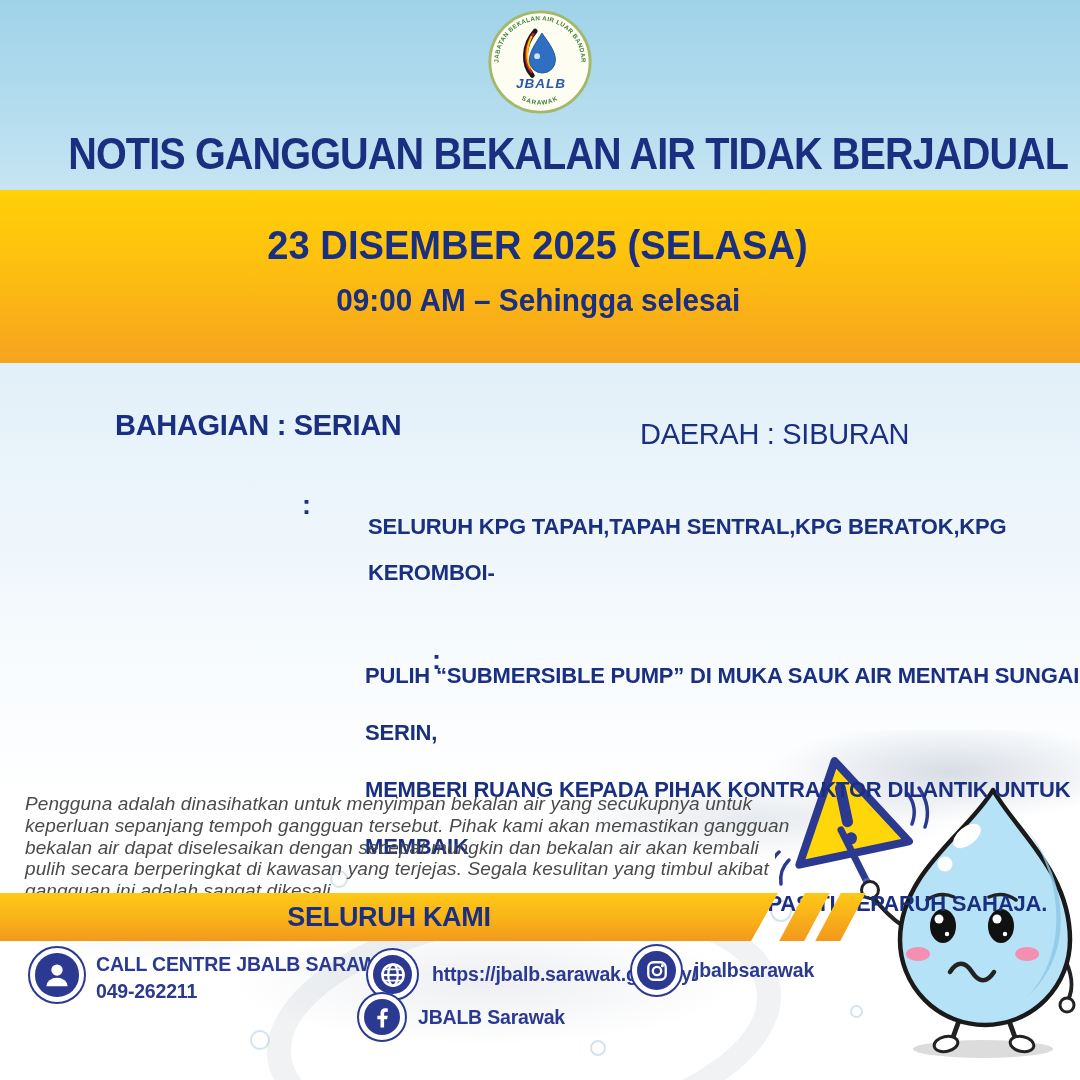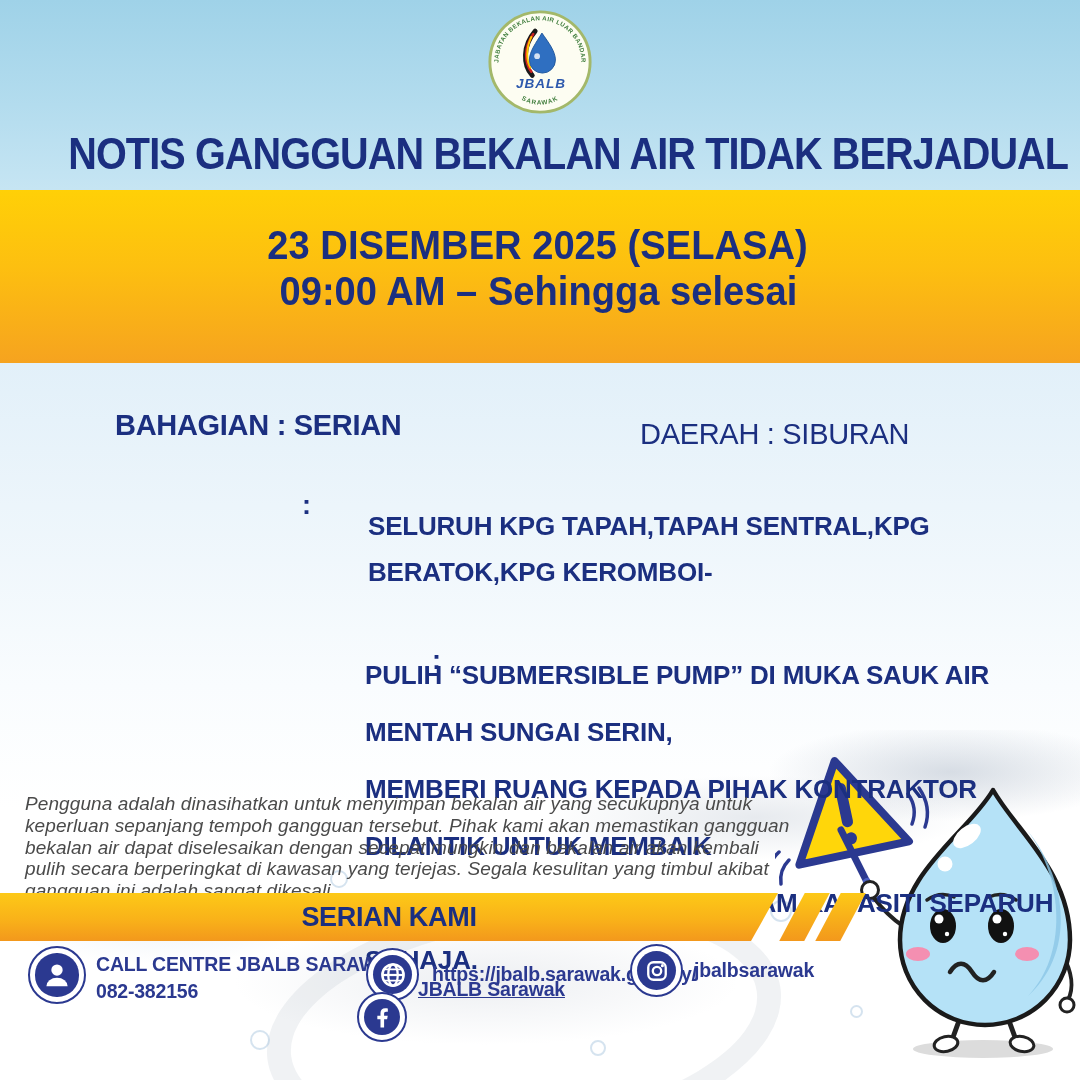--- a/index.html
+++ b/index.html
@@ -31,28 +31,28 @@
   .b6{left:250px;top:1030px;width:16px;height:16px;}
   
   .logo{position:absolute;left:487px;top:9px;width:106px;height:106px;}
   .title-wrap{position:absolute;left:0;top:128px;width:1080px;text-align:center;}
   .title{display:inline-block;font-size:45px;font-weight:700;color:#1b2f80;
     letter-spacing:-1px;transform:scaleX(0.88);transform-origin:center;white-space:nowrap;}
   
   .sched{position:absolute;left:0;width:1076px;text-align:center;color:#1b2f80;font-weight:700;}
   .sched span{display:inline-block;transform:scaleX(0.93);transform-origin:center;white-space:nowrap;}
   .sched-date{top:222px;font-size:41px;}
-  .sched-time{top:268px;font-size:41px;}
+  .sched-time{top:282px;font-size:32px;}
   
   .navy{color:#1b2f80;margin-top:14px;}
   .bahagian{position:absolute;left:115px;top:395px;font-size:29px;font-weight:700;letter-spacing:-0.3px;}
   .daerah{position:absolute;left:640px;top:404px;font-size:29px;font-weight:400;letter-spacing:-0.3px;}
   .info-label{position:absolute;font-size:27px;font-weight:700;letter-spacing:-0.4px;color:#1b2f80;}
   .info-colon{position:absolute;font-size:27px;font-weight:700;color:#1b2f80;}
-  .info-lines{position:absolute;font-size:26px;font-weight:700;letter-spacing:-0.2px;color:#1b2f80;z-index:2;}
+  .info-lines{position:absolute;font-size:22px;font-weight:700;letter-spacing:-0.2px;color:#1b2f80;z-index:2;}
   .lab-kaw{left:40px;top:490px;} .col-kaw{left:302px;top:490px;}
   .lin-kaw{left:368px;top:504px;line-height:45.5px;}
   .lab-hur{left:40px;top:645px;} .col-hur{left:432px;top:645px;}
   .lin-hur{left:365px;top:647px;line-height:57px;}
   .advisory{position:absolute;left:25px;top:793px;width:768px;z-index:2;
     font-size:19px;font-style:italic;color:#4a4a4a;line-height:21.8px;letter-spacing:0.1px;}
   
   .banner{position:absolute;left:0;top:893px;width:778px;height:48px;z-index:2;
     background:linear-gradient(180deg,#fdc917 0%,#f9b219 55%,#f3981c 100%);
     clip-path:polygon(0 0,100% 0,calc(100% - 27px) 100%,0 100%);
@@ -67,21 +67,21 @@
   .cicon .inner{width:80%;height:80%;background:#2b3990;border-radius:50%;
     display:flex;align-items:center;justify-content:center;}
   .ctext{color:#2b3990;font-weight:700;font-size:19.5px;letter-spacing:-0.2px;line-height:27px;}
   .cc-icon{position:absolute;left:28px;top:946px;width:58px;height:58px;}
   .cc-text{position:absolute;left:96px;top:951px;}
   .web-icon{position:absolute;left:366px;top:948px;width:53px;height:53px;}
   .web-text{position:absolute;left:432px;top:961px;}
   .ig-icon{position:absolute;left:630px;top:944px;width:53px;height:53px;}
   .ig-text{position:absolute;left:694px;top:957px;}
   .fb-icon{position:absolute;left:357px;top:992px;width:50px;height:50px;}
-  .fb-text{position:absolute;left:418px;top:976px;text-decoration:underline;}
+  .fb-text{position:absolute;left:418px;top:1004px;}
   
   .mascot{position:absolute;left:775px;top:748px;width:305px;height:312px;z-index:1;}
 </style>
 </head>
 <body>
 
 <div class="poster">
 
   <div class="bg-top"></div>
   <div class="band-date"></div>
@@ -135,36 +135,36 @@
   <div class="info-colon col-hur">:</div>
   <div class="info-lines lin-hur">
     <div>PULIH “SUBMERSIBLE PUMP” DI MUKA SAUK AIR MENTAH SUNGAI SERIN,</div>
     <div>MEMBERI RUANG KEPADA PIHAK KONTRAKTOR DILANTIK UNTUK MEMBAIK</div>
     <div>TAPAH. LOJI BEROPERASI DALAM KAPASITI SEPARUH SAHAJA.</div>
   </div>
 
   <div class="advisory">Pengguna adalah dinasihatkan untuk menyimpan bekalan air yang secukupnya untuk keperluan sepanjang tempoh gangguan tersebut. Pihak kami akan memastikan gangguan bekalan air dapat diselesaikan dengan secepat mungkin dan bekalan air akan kembali pulih secara berperingkat di kawasan yang terjejas. Segala kesulitan yang timbul akibat gangguan ini adalah sangat dikesali.</div>
 
   <div class="banner">
-    <div class="banner-label">SERIAN KAMI</div>
+    <div class="banner-label">SELURUH KAMI</div>
   </div>
   <div class="stripe s1"></div>
   <div class="stripe s2"></div>
 
   <div class="cicon cc-icon contact">
     <div class="inner">
       <svg width="34" height="34" viewBox="0 0 24 24">
         <circle cx="12" cy="8.5" r="4" fill="#fff"></circle>
         <path d="M4.5 20 a 7.5 6 0 0 1 15 0 z" fill="#fff"></path>
       </svg>
     </div>
   </div>
   <div class="ctext cc-text contact">
     <div>CALL CENTRE JBALB SARAWAK</div>
-    <div>082-382156</div>
+    <div>049-262211</div>
   </div>
 
   <div class="cicon web-icon contact">
     <div class="inner">
       <svg width="30" height="30" viewBox="0 0 24 24">
         <circle cx="12" cy="12" r="8.5" fill="none" stroke="#fff" stroke-width="2"></circle>
         <ellipse cx="12" cy="12" rx="3.8" ry="8.5" fill="none" stroke="#fff" stroke-width="1.8"></ellipse>
         <line x1="3.5" y1="12" x2="20.5" y2="12" stroke="#fff" stroke-width="1.8"></line>
         <line x1="5" y1="7.5" x2="19" y2="7.5" stroke="#fff" stroke-width="1.4"></line>
         <line x1="5" y1="16.5" x2="19" y2="16.5" stroke="#fff" stroke-width="1.4"></line>

